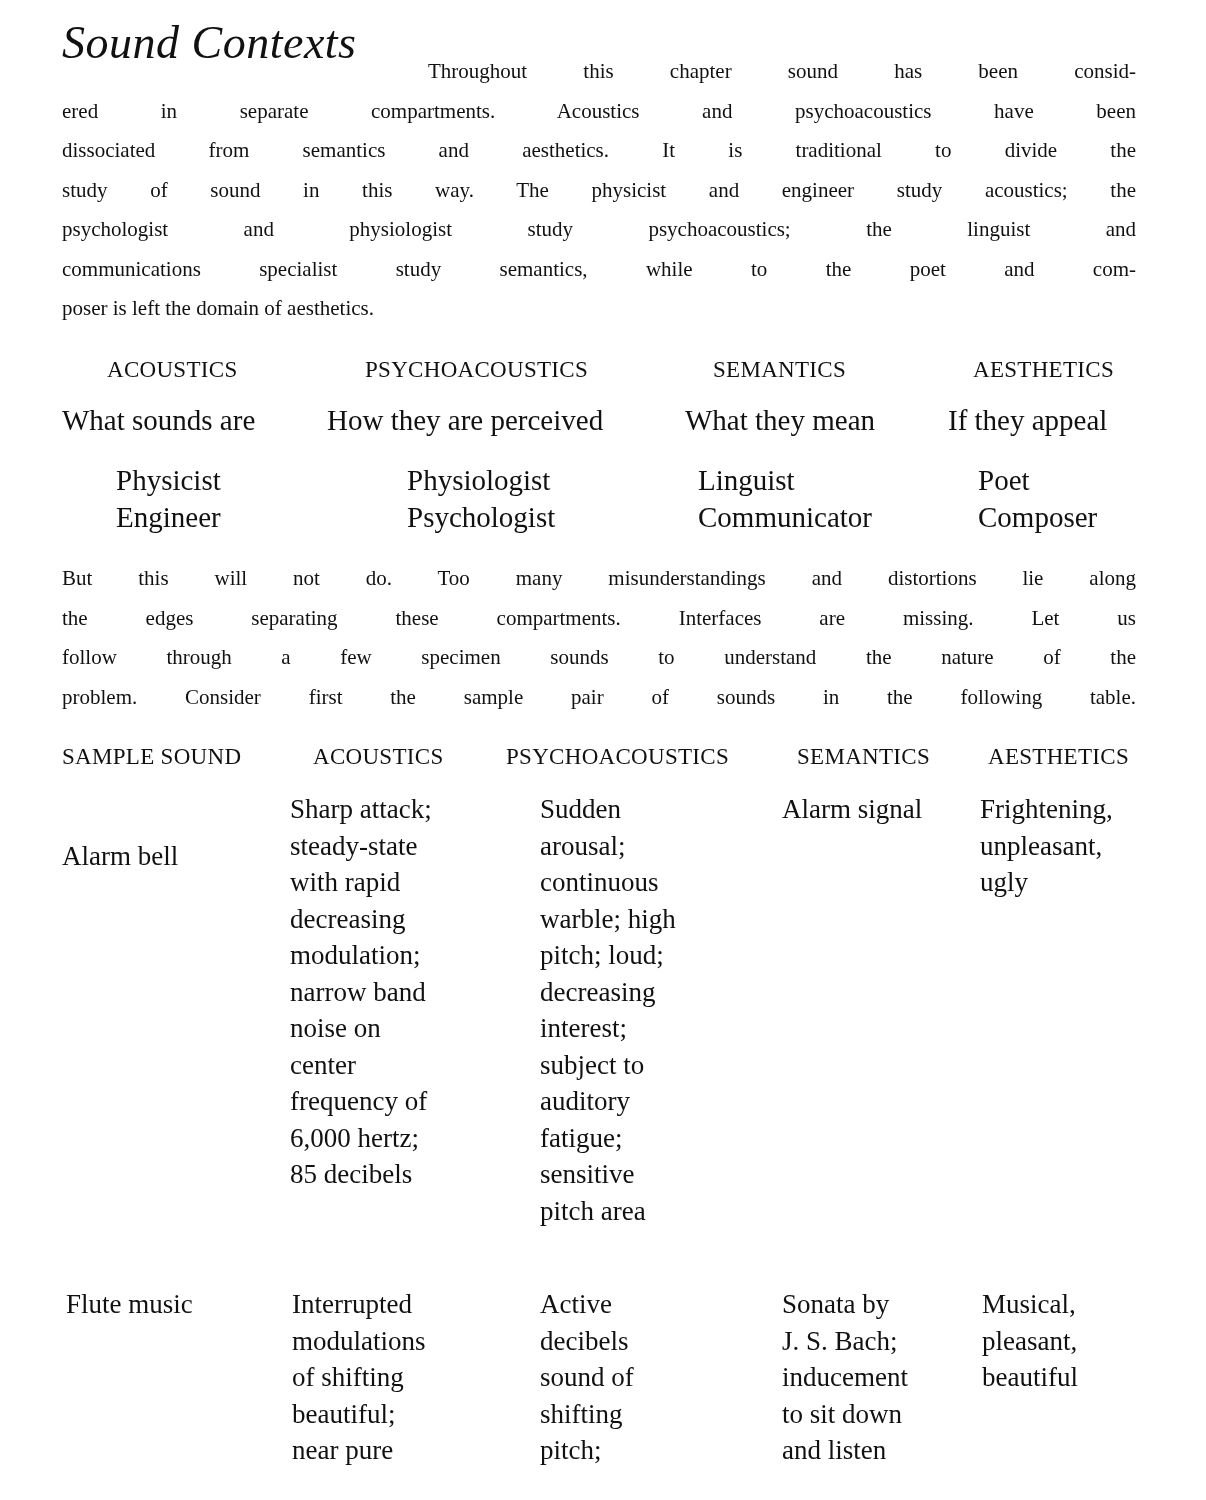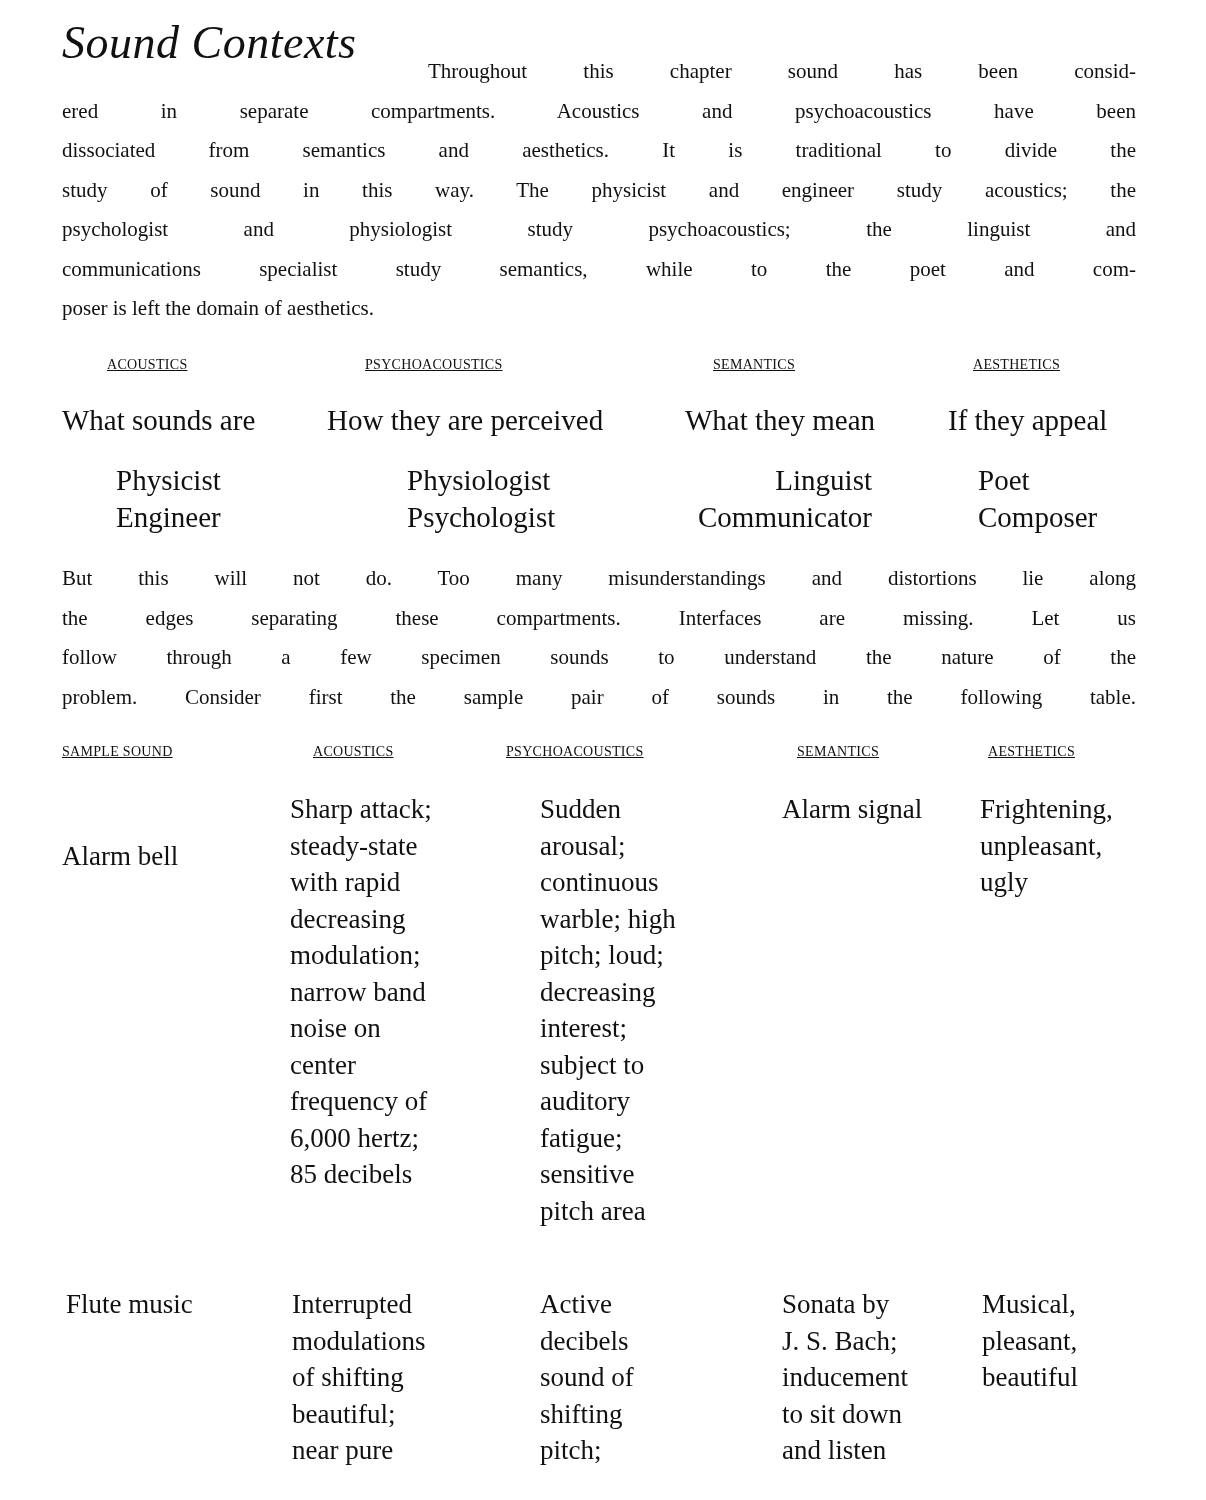--- a/index.html
+++ b/index.html
@@ -14,21 +14,21 @@
       font-size: 21px; line-height: 39.5px; text-align: justify;
       text-align-last: justify;
     }
     .para .line { display: block; text-align: justify; text-align-last: justify; white-space: nowrap; }
     .para .line.last { text-align-last: left; }
     .title {
       font-style: italic; font-size: 46px; letter-spacing: 0.5px;
       font-family: "Liberation Serif", "DejaVu Serif", serif;
     }
     .abs { position: absolute; white-space: nowrap; }
-    .smallcaps { font-size: 14px; letter-spacing: 0.3px; text-decoration: underline; }
+    .smallcaps { font-size: 23px; letter-spacing: 0.3px; }
     .row-text { font-size: 29px; }
     .cell { font-size: 27px; line-height: 36.5px; }
     .cell span { display: block; }
   </style>
 </head>
 <body>
 
 <div class="page">
 
   <div class="abs" style="left:62px; top:16px;">
@@ -57,21 +57,21 @@
     <span class="abs row-text" style="left:948px; top:404px;">If they appeal</span>
 
     <div class="abs row-text" style="left:116px; top:462px; line-height:37px;">
       <span style="display:block">Physicist</span>
       <span style="display:block">Engineer</span>
     </div>
     <div class="abs row-text" style="left:407px; top:462px; line-height:37px;">
       <span style="display:block">Physiologist</span>
       <span style="display:block">Psychologist</span>
     </div>
-    <div class="abs row-text" style="left:698px; top:462px; line-height:37px;text-align:right;">
+    <div class="abs row-text" style="left:698px; top:462px; line-height:37px;">
       <span style="display:block">Linguist</span>
       <span style="display:block">Communicator</span>
     </div>
     <div class="abs row-text" style="left:978px; top:462px; line-height:37px;">
       <span style="display:block">Poet</span>
       <span style="display:block">Composer</span>
     </div>
   </div>
 
   <div class="para" style="top:559px; width:1074px;">

